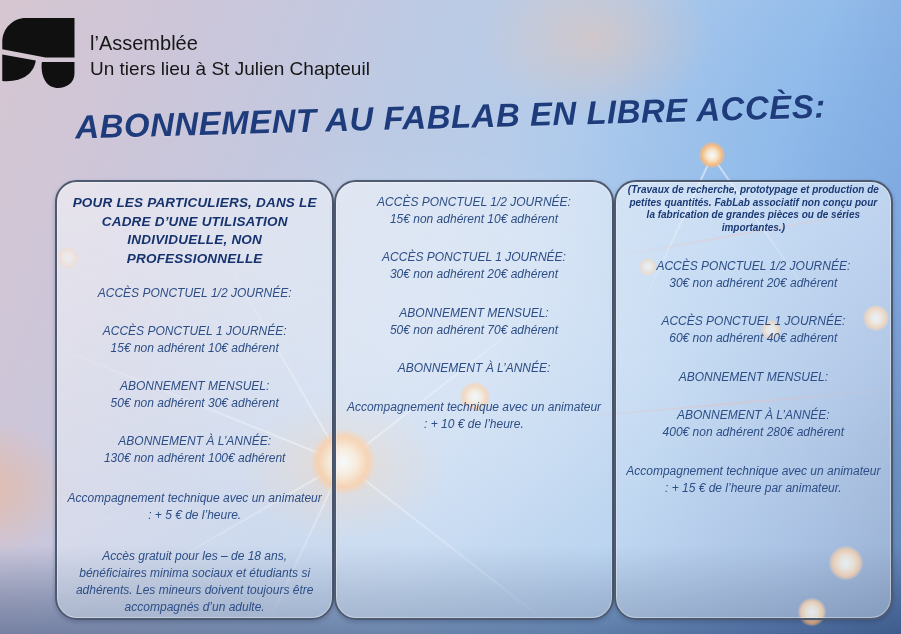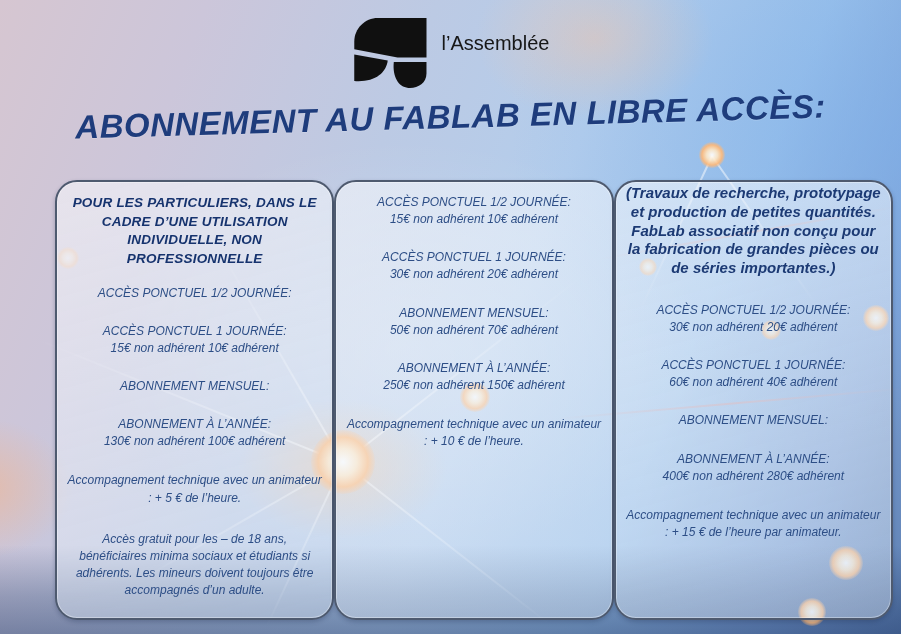--- a/index.html
+++ b/index.html
@@ -16,21 +16,21 @@
       linear-gradient(112deg, #d6c6d1 0%, #ccc6da 18%, #bccae4 38%, #b3cdec 55%, #9cc2ea 72%, #7b9fd3 88%, #5e80b2 100%);
   }
   
   .decor{position:absolute;inset:0;pointer-events:none;}
   .dot{position:absolute;border-radius:50%;
     background:radial-gradient(circle,#ffffff 0%,#ffe6c2 30%,#ffb877 55%,rgba(255,150,60,0) 75%);}
   .ray{position:absolute;height:2px;transform-origin:0 50%;
     background:linear-gradient(90deg,rgba(255,255,255,0.55),rgba(255,255,255,0));}
   .ray.pink{background:linear-gradient(90deg,rgba(235,150,140,0),rgba(226,136,128,0.45),rgba(235,150,140,0));}
   
-  .brand{position:absolute;top:16px;left:0;right:0;display:flex;justify-content:center;gap:14px;}
+  .brand{position:absolute;top:16px;left:0;right:0;display:flex;justify-content:flex-start;gap:14px;}
   .logo-mark{width:76px;height:74px;flex:0 0 auto;}
   .brand-text{color:#171717;font-size:19px;line-height:1.32;padding-top:14px;}
   .brand-name{font-size:20px;}
   
   .title{
     position:absolute;top:98px;left:0;right:0;margin:0;text-align:center;
     font-size:33px;font-weight:700;font-style:italic;letter-spacing:0.5px;
     color:#1e3c7c;transform:rotate(-1.6deg);
     text-shadow:0 1px 0 rgba(255,255,255,0.15);
   }
@@ -43,21 +43,21 @@
     padding:12px 10px;box-sizing:border-box;text-align:center;overflow:hidden;
     display:flex;flex-direction:column;align-items:center;
   }
   .card-heading{
     margin:0 0 16px 0;max-width:256px;
     font-size:13.5px;line-height:1.38;font-weight:700;font-style:italic;
     color:#16336e;letter-spacing:0.2px;
   }
   .card-subheading{
     margin:-10px 0 24px 0;max-width:262px;
-    font-size:15px;line-height:1.25;font-weight:700;font-style:italic;color:#1c3a74;
+    font-size:10px;line-height:1.25;font-weight:700;font-style:italic;color:#1c3a74;
   }
   .items{width:100%;}
   .item{margin:0 0 21px 0;}
   .item-label,.item-value,.support{
     font-size:12px;line-height:1.43;font-style:italic;color:#2d4e86;
   }
   .support{margin:1px 0 0 0;max-width:268px;}
   .footnote{
     margin:24px 0 0 0;max-width:270px;
     font-size:12px;line-height:1.42;font-style:italic;color:#2d4e86;
@@ -91,39 +91,41 @@
   </div>
 
   <header class="brand">
     <svg class="logo-mark" viewBox="0 0 100 96" xmlns="http://www.w3.org/2000/svg">
       <path fill="#101010" d="M34 2 L98 2 L98 54 L60 54 L3 43 L3 33 C3 16 17 2 34 2 Z"></path>
       <path fill="#101010" d="M3 50 L47 58 C45 75 29 87 3 85 Z"></path>
       <path fill="#101010" d="M55 60 L98 60 L98 75 C98 88 86 95 74 94 C61 93 53 79 55 60 Z"></path>
     </svg>
     <div class="brand-text">
       <div class="brand-name">l’Assemblée</div>
+      <div class="brand-tagline">Un tiers lieu à St Julien Chapteuil</div>
     </div>
   </header>
 
   <h1 class="title">ABONNEMENT AU FABLAB EN LIBRE ACCÈS:</h1>
 
   <main class="cards">
     <section class="card">
       <h2 class="card-heading">POUR LES PARTICULIERS, DANS LE CADRE D’UNE UTILISATION INDIVIDUELLE,  NON PROFESSIONNELLE</h2>
 
       <div class="items">
           <div class="item">
             <div class="item-label">ACCÈS PONCTUEL 1/2 JOURNÉE:</div>
           </div>
           <div class="item">
             <div class="item-label">ACCÈS PONCTUEL 1 JOURNÉE:</div>
             <div class="item-value">15€ non adhérent 10€ adhérent</div>
           </div>
           <div class="item">
             <div class="item-label">ABONNEMENT MENSUEL:</div>
+            <div class="item-value">50€ non adhérent 30€ adhérent</div>
           </div>
           <div class="item">
             <div class="item-label">ABONNEMENT À L’ANNÉE:</div>
             <div class="item-value">130€ non adhérent 100€ adhérent</div>
           </div>
         </div>
       <p class="support">Accompagnement technique avec un animateur : + 5 € de l’heure.</p>
       <p class="footnote">Accès gratuit pour les – de 18 ans, bénéficiaires minima sociaux et étudiants si adhérents. Les mineurs doivent toujours être accompagnés d’un adulte.</p>
     </section>
 
@@ -137,21 +139,20 @@
           <div class="item">
             <div class="item-label">ACCÈS PONCTUEL 1 JOURNÉE:</div>
             <div class="item-value">30€ non adhérent 20€ adhérent</div>
           </div>
           <div class="item">
             <div class="item-label">ABONNEMENT MENSUEL:</div>
             <div class="item-value">50€ non adhérent 70€ adhérent</div>
           </div>
           <div class="item">
             <div class="item-label">ABONNEMENT À L’ANNÉE:</div>
-            <div class="item-value">250€ non adhérent 150€ adhérent</div>
           </div>
         </div>
       <p class="support">Accompagnement technique avec un animateur : + 10 € de l’heure.</p>
 
     </section>
 
     <section class="card">
       <p class="card-subheading">(Travaux de recherche, prototypage et production de petites quantités. FabLab associatif non conçu pour la fabrication de grandes pièces ou de séries importantes.)</p>
       <div class="items">
           <div class="item">

